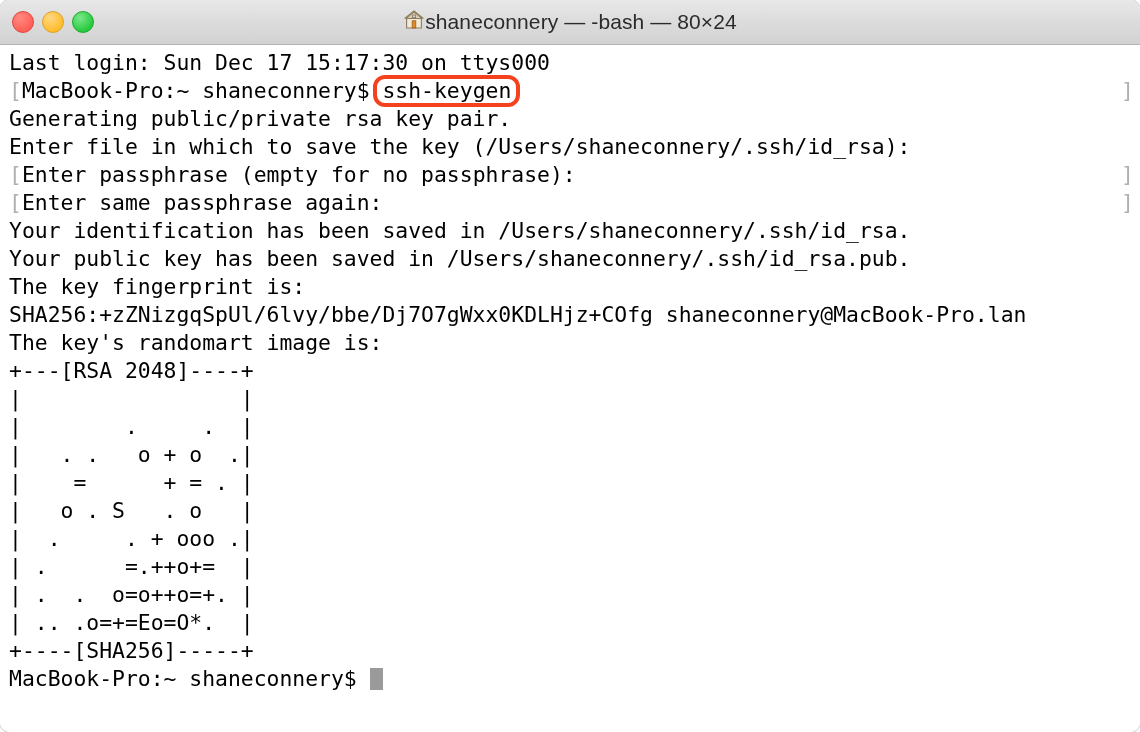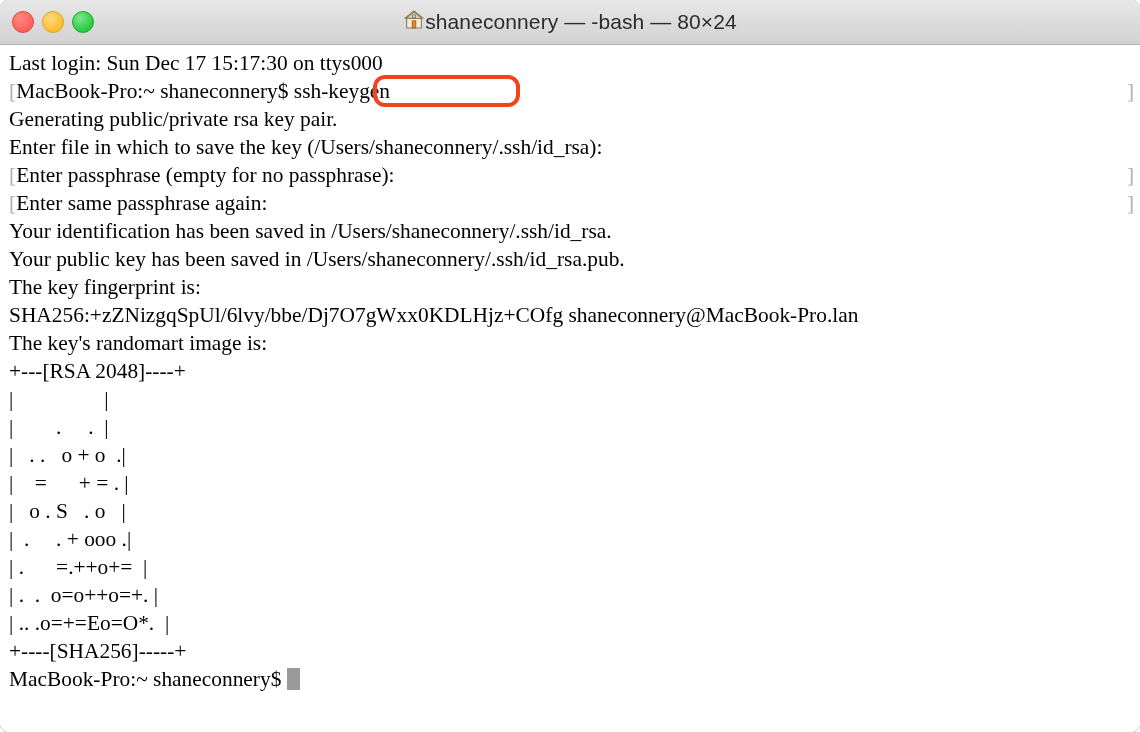--- a/index.html
+++ b/index.html
@@ -82,21 +82,21 @@
   }
   .term-lines {
     position: relative;
     font-family: "DejaVu Sans Mono", monospace;
     font-size: 21.4px;
     line-height: 28px;
     color: #000000;
     white-space: pre;
     padding-left: 9px;
   }
-  .line { height: 28px; white-space: pre; position: relative; font-family: Liberation Serif, serif; }
+  .line { height: 28px; white-space: pre; position: relative; }
   .dim { color: #b0b0b0; }
 
   .rbracket {
     position: absolute;
     right: 6px;
     color: #b0b0b0;
     white-space: pre;
   }
 
   .cursor {

